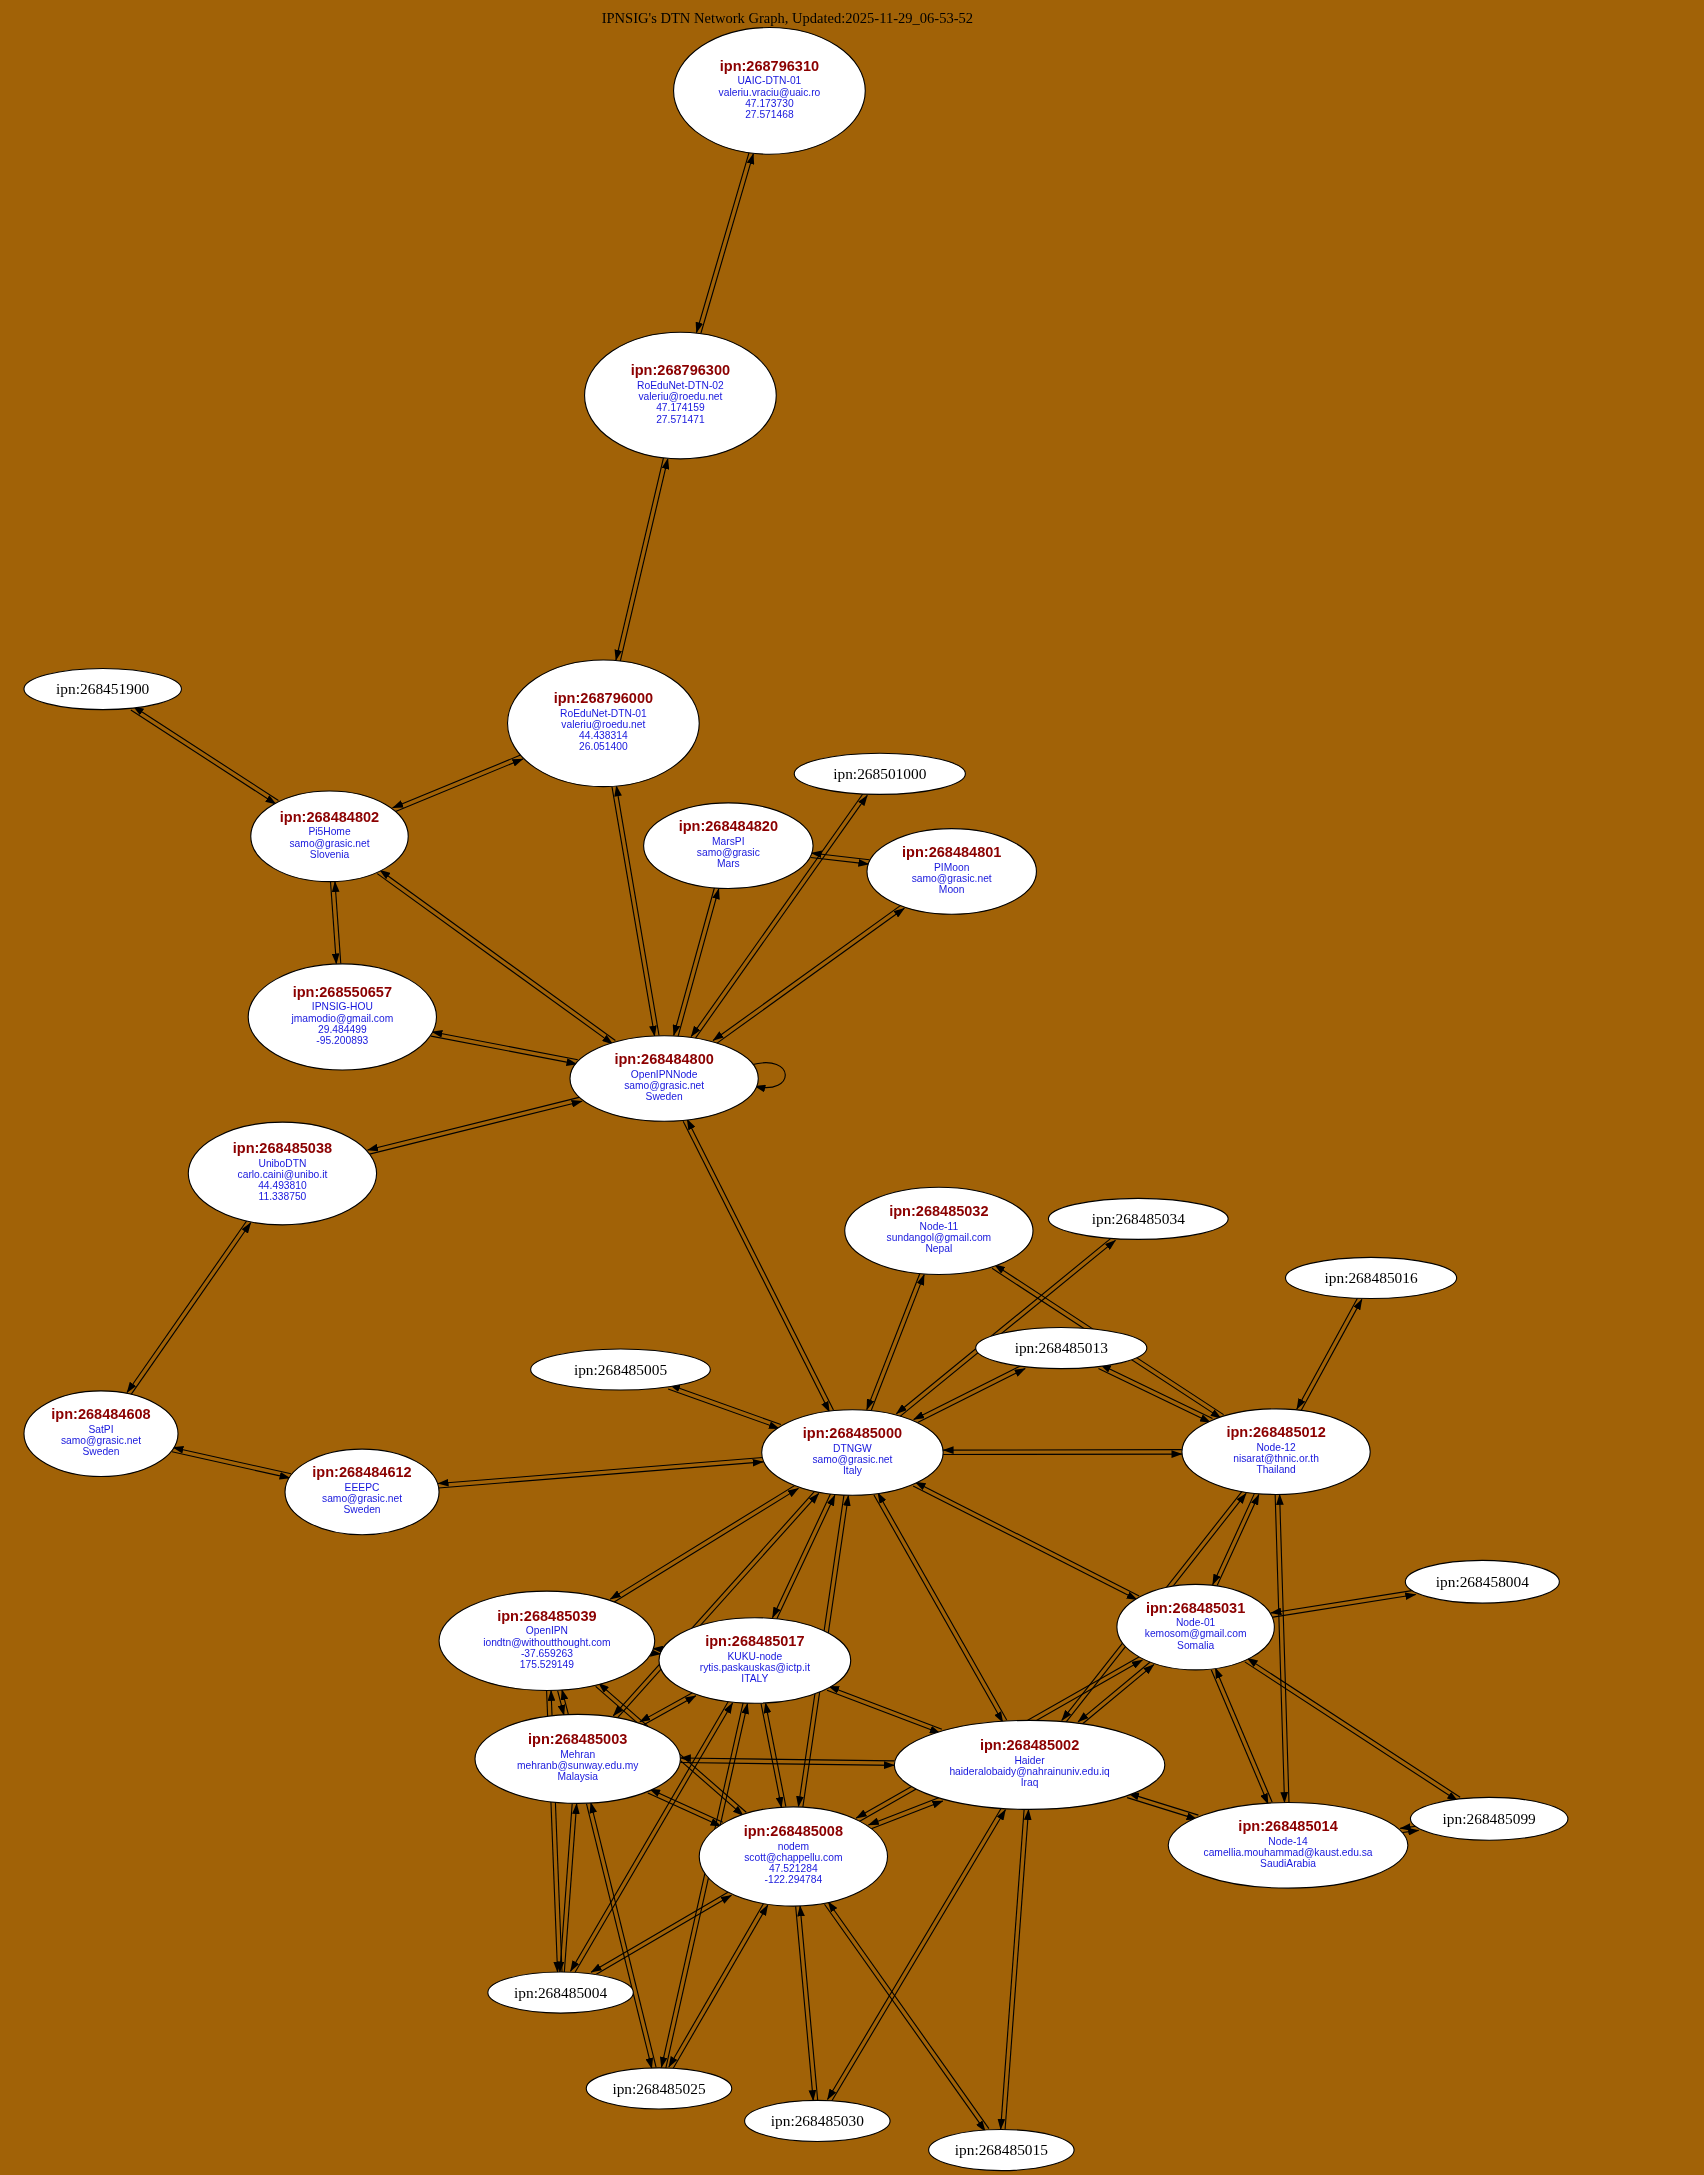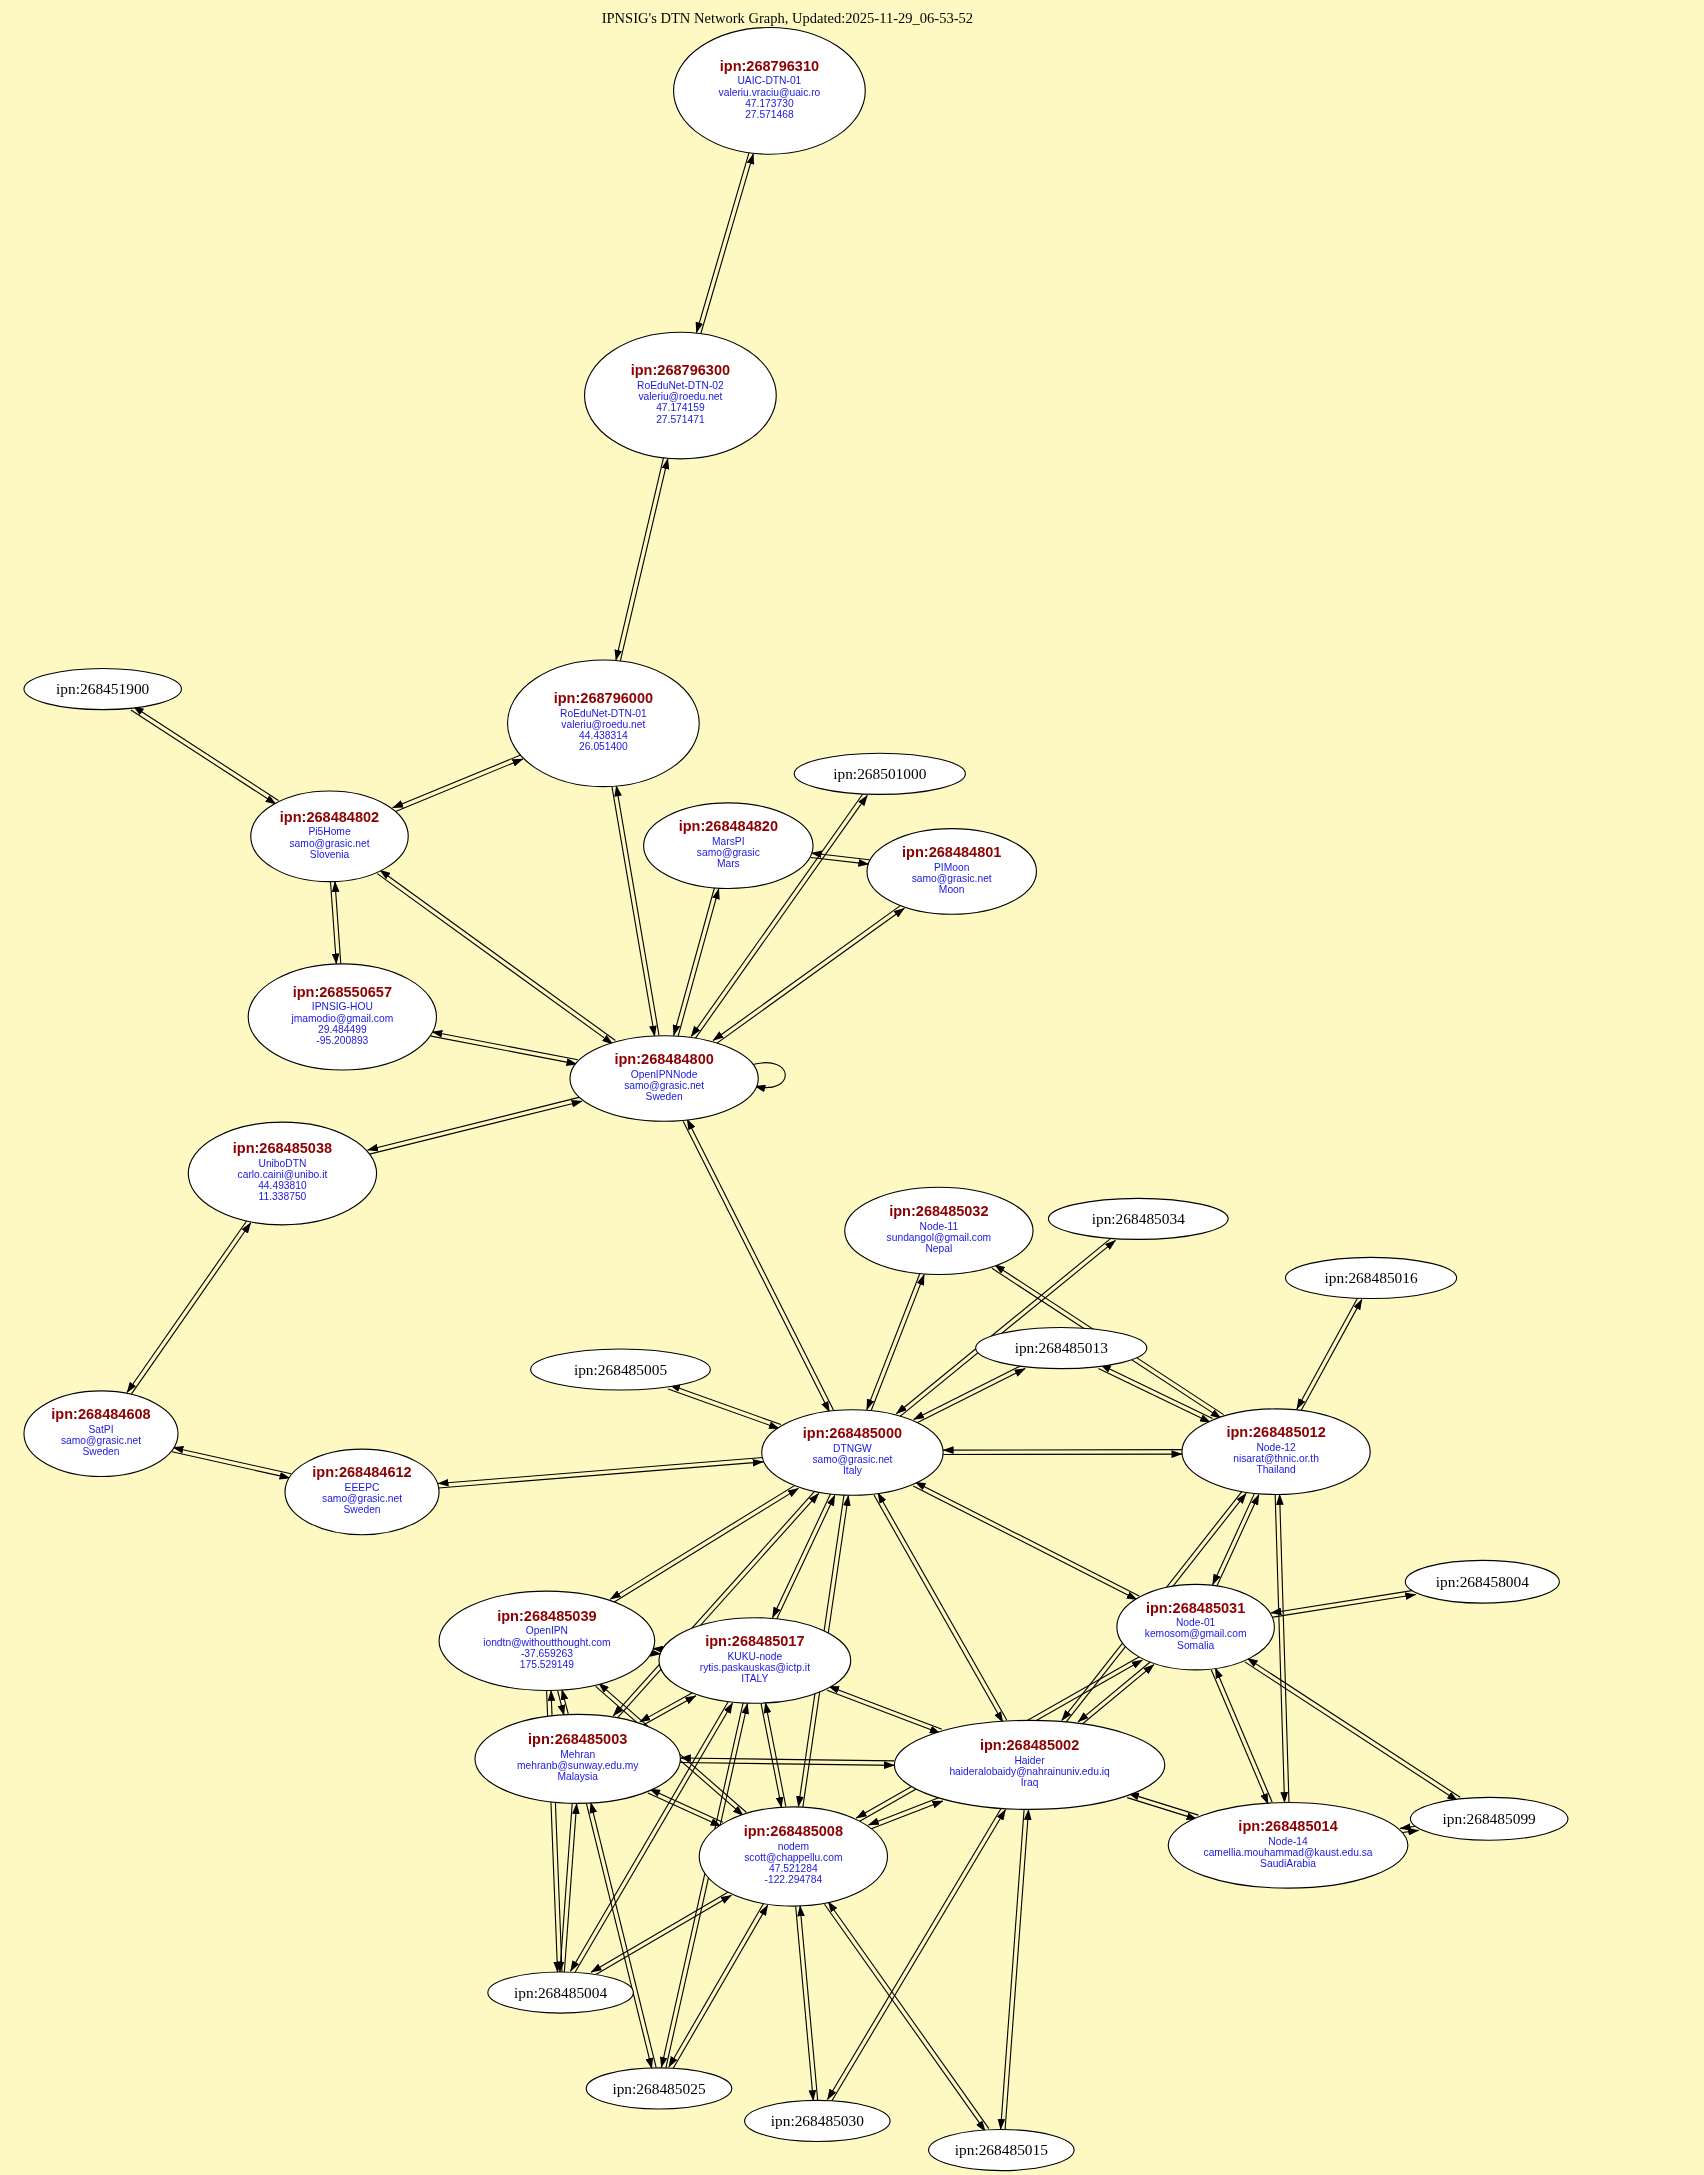--- a/index.html
+++ b/index.html
@@ -1,16 +1,16 @@
 <!DOCTYPE html>
 <html style="font-size:13.7px"><head>
 <meta charset="utf-8">
 <style>
   html,body { margin:0; padding:0; background:#ffffff; }
-  .page { position:relative; width:1704px; height:2175px; background:#fef9c3; overflow:hidden; }
+  .page { position:relative; width:1704px; height:2175px; background:#a16207; overflow:hidden; }
   svg { display:block; }
   .graph-title { font:17px "Liberation Serif", serif; fill:#000000; }
   .ipn  { font:bold 17px "Liberation Sans", sans-serif; }
   .info { font:12px "Liberation Sans", sans-serif; }
   .plain{ font:18px "Liberation Serif", serif; }
 </style>
 </head>
 <body>
 
 <div class="page">

